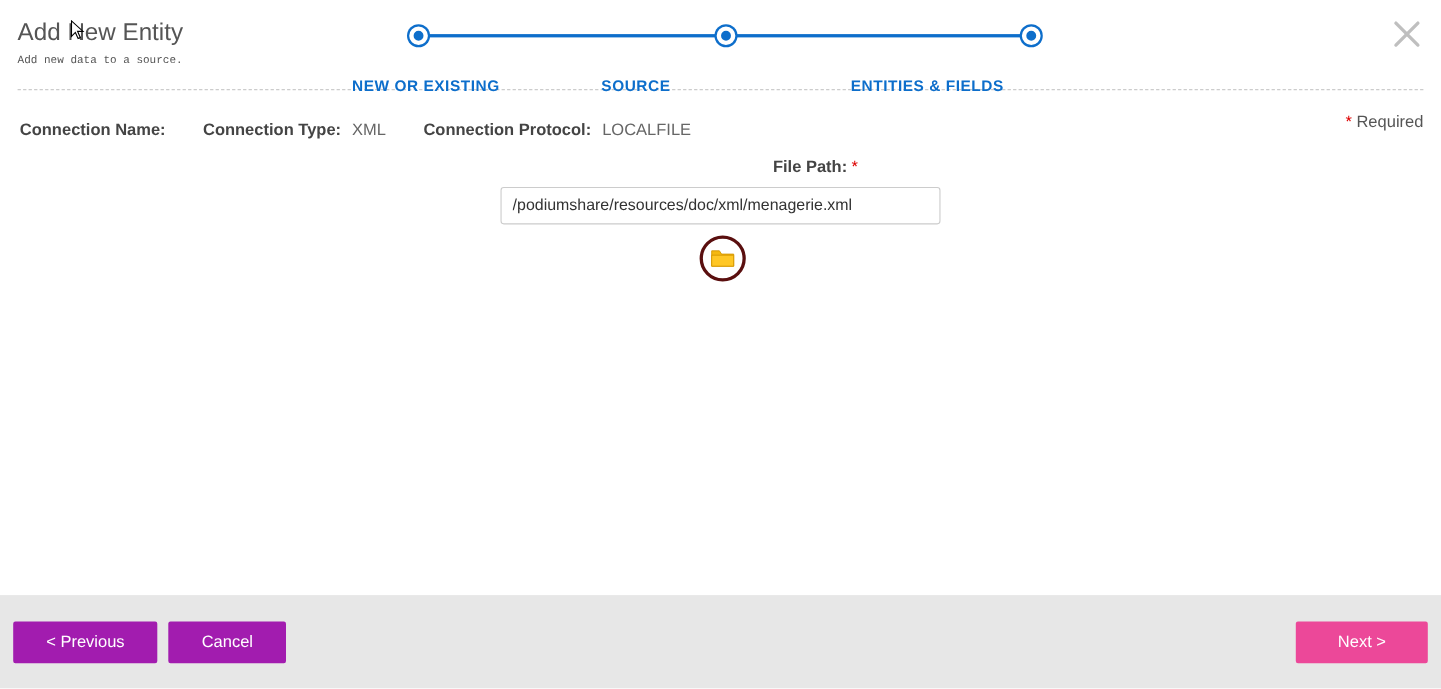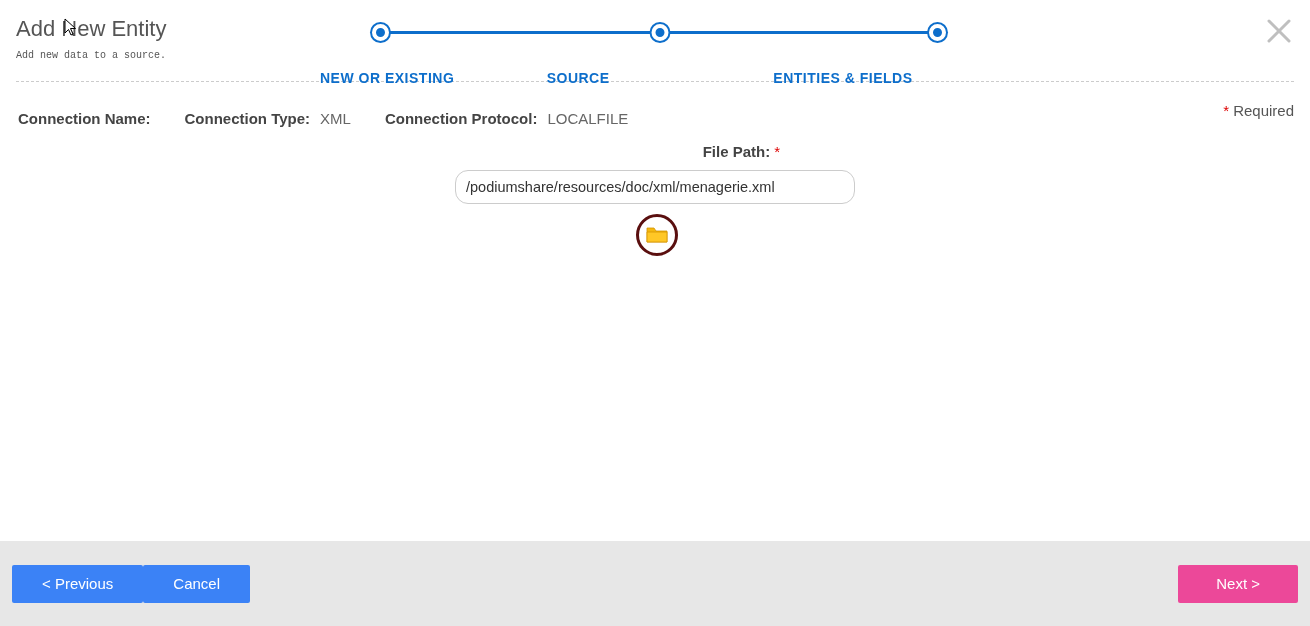--- a/index.html
+++ b/index.html
@@ -123,21 +123,21 @@
     font-weight: 600;
     font-size: 15px;
     color: #444;
     padding-right: 4px;
   }
   .fp-label .asterisk { color: #d00; margin-left: 4px; font-weight: 400; }
   .fp-input {
     width: 400px;
     height: 34px;
     border: 1px solid #ccc;
-    border-radius: 13px;
+    border-radius: 3px;
     padding: 0 10px;
     font-size: 14.5px;
     color: #333;
     outline: none;
   }
   .browse-btn {
     width: 42px;
     height: 42px;
     border-radius: 50%;
     border: 3px solid #5a0f0f;
@@ -172,21 +172,21 @@
   }
   .btn {
     height: 38px;
     border: none;
     border-radius: 2px;
     font-size: 15px;
     cursor: pointer;
     padding: 0 30px;
     color: #fff;
   }
-  .btn-grey { background: #3b82f6; margin-right: 0; }
+  .btn-grey { background: #a21caf; margin-right: 10px; }
   .btn-green { background: #ec4899; margin-left: auto; padding: 0 38px; }
 </style>
 </head>
 <body>
 
 <div class="header-area">
   <div class="title">Add New Entity</div>
   <div class="subtitle">Add new data to a source.</div>
 
   <div class="close-x">

